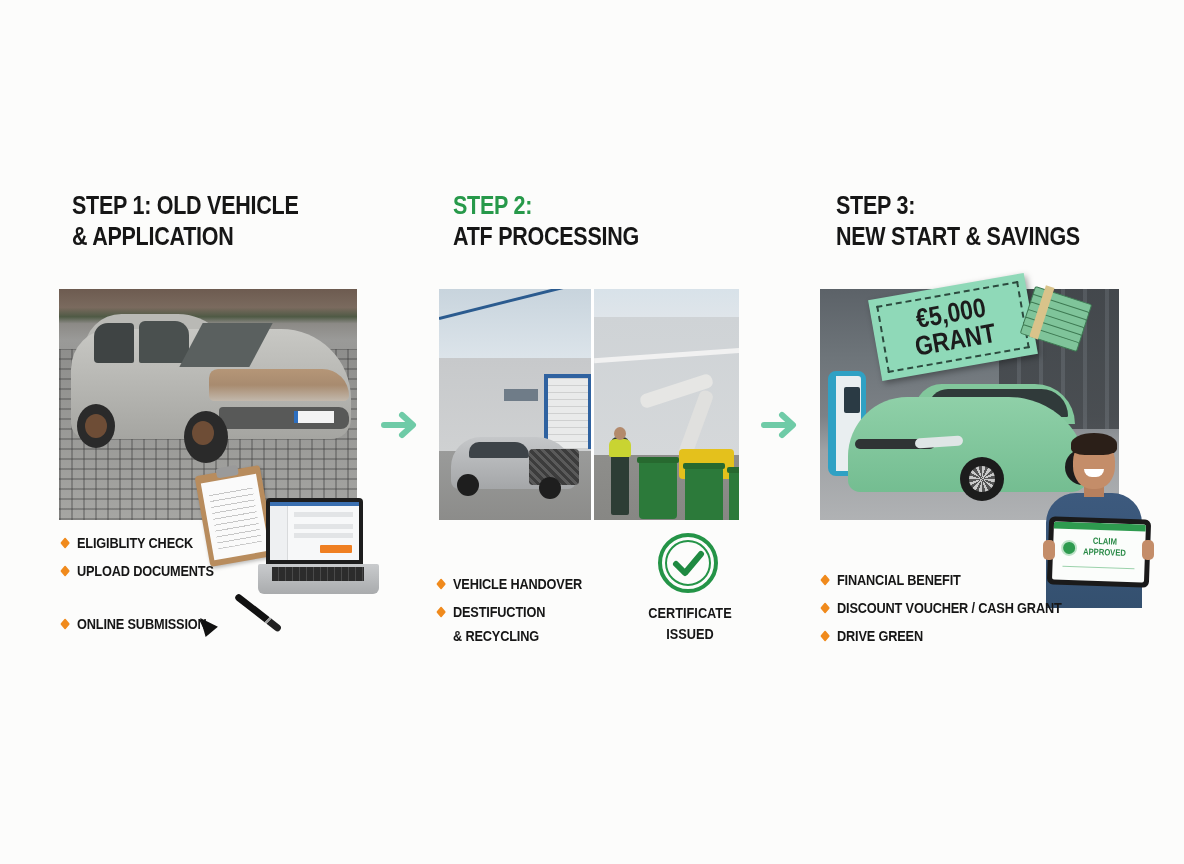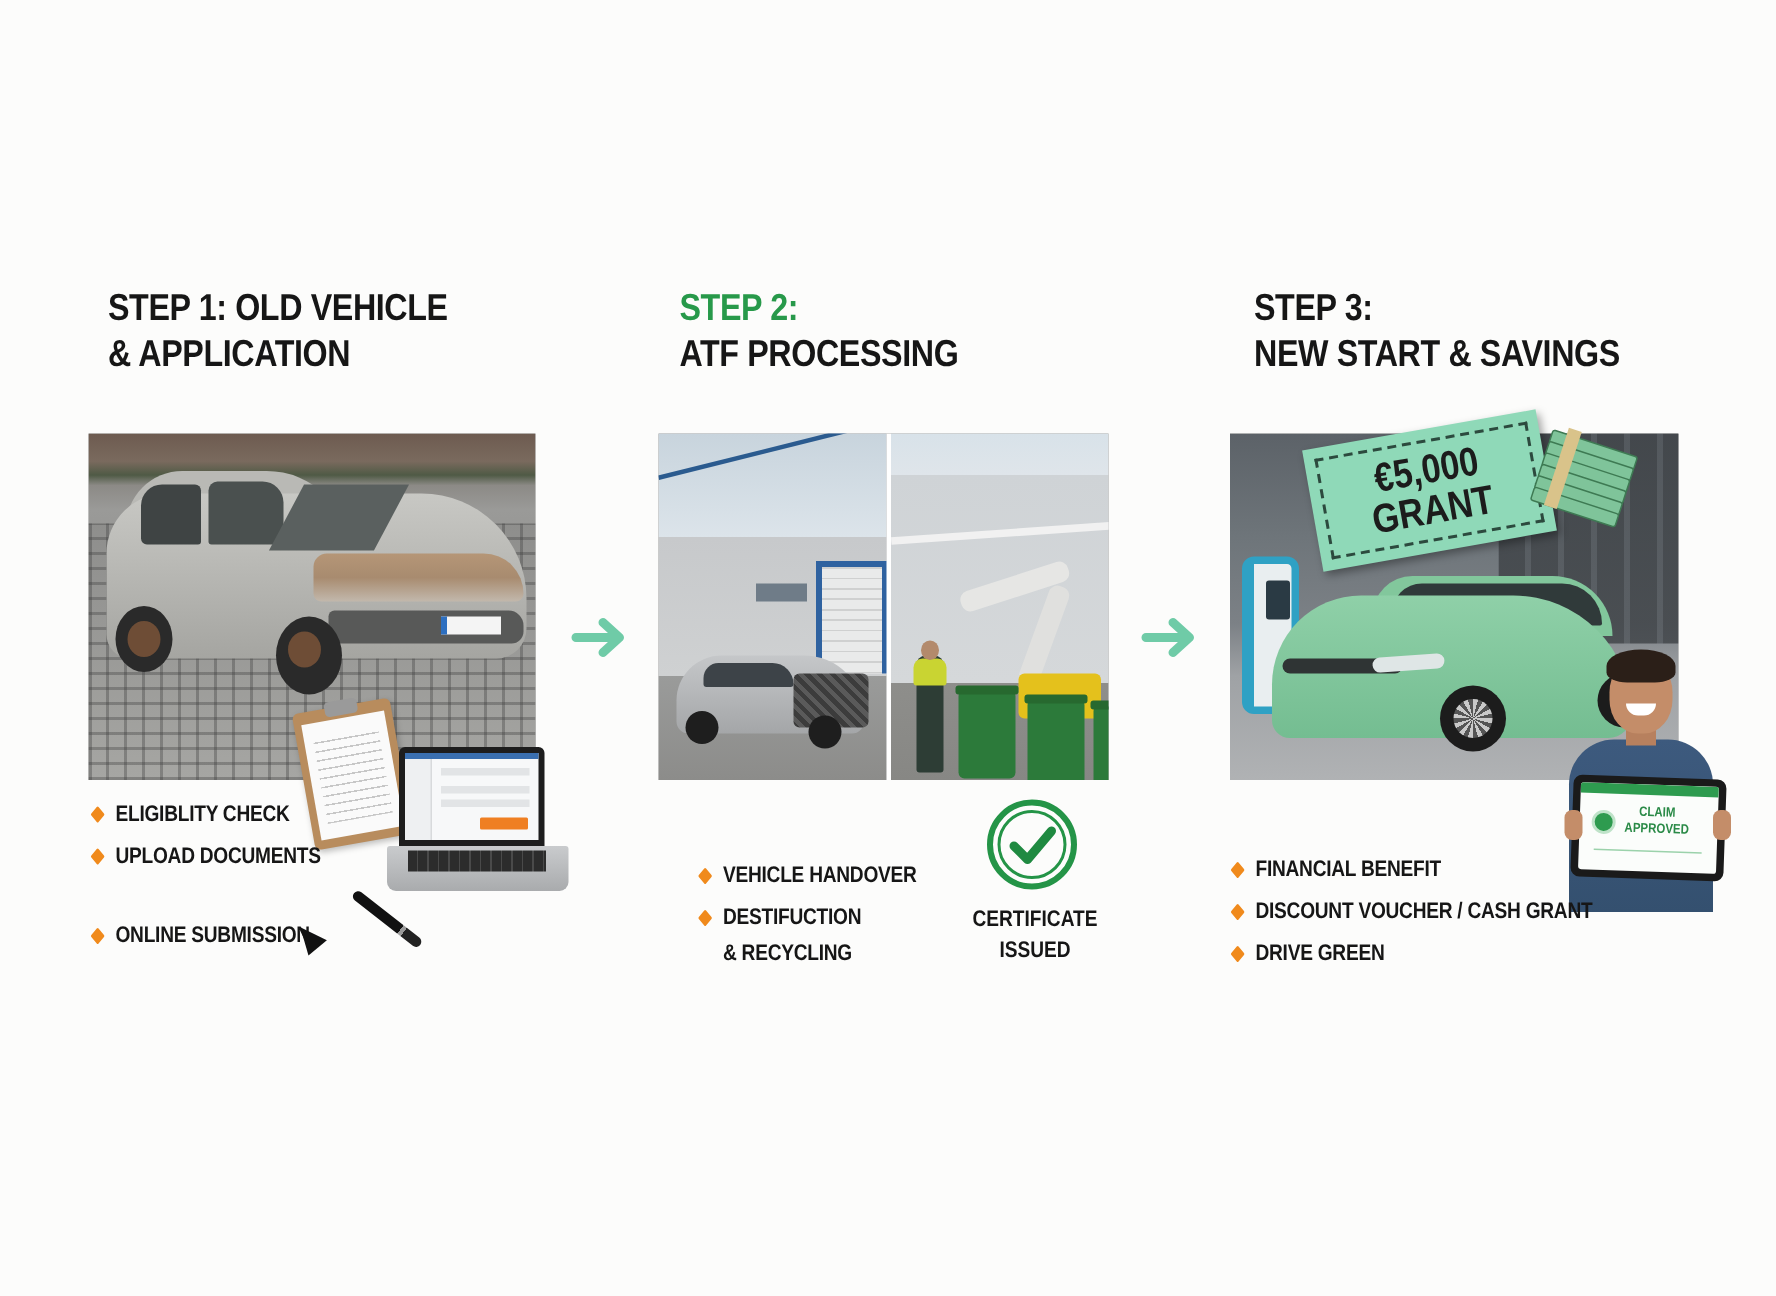--- a/index.html
+++ b/index.html
@@ -196,21 +196,21 @@
     <div class="p2-robot-arm2"></div>
     <div class="p2-robot-base"></div>
     <div class="p2-worker"></div>
     <div class="p2-worker-vest"></div>
     <div class="p2-worker-head"></div>
     <div class="p2-bin" style="left:200px; top:172px;"></div>
     <div class="p2-bin" style="left:246px; top:178px;"></div>
     <div class="p2-bin" style="left:290px; top:182px; width:14px;"></div>
   </div>
 
-  <ul class="bullets" style="left:465px; top:575px;">
+  <ul class="bullets" style="left:436px; top:575px;">
     <li style="margin-bottom:10px;">
       <span class="diamond"></span>
       <span>VEHICLE HANDOVER</span>
     </li>
     <li>
       <span class="diamond"></span>
       <span>DESTIFUCTION</span>
     </li>
     <li style="margin-top:6px;">
       <span>&amp; RECYCLING</span>

